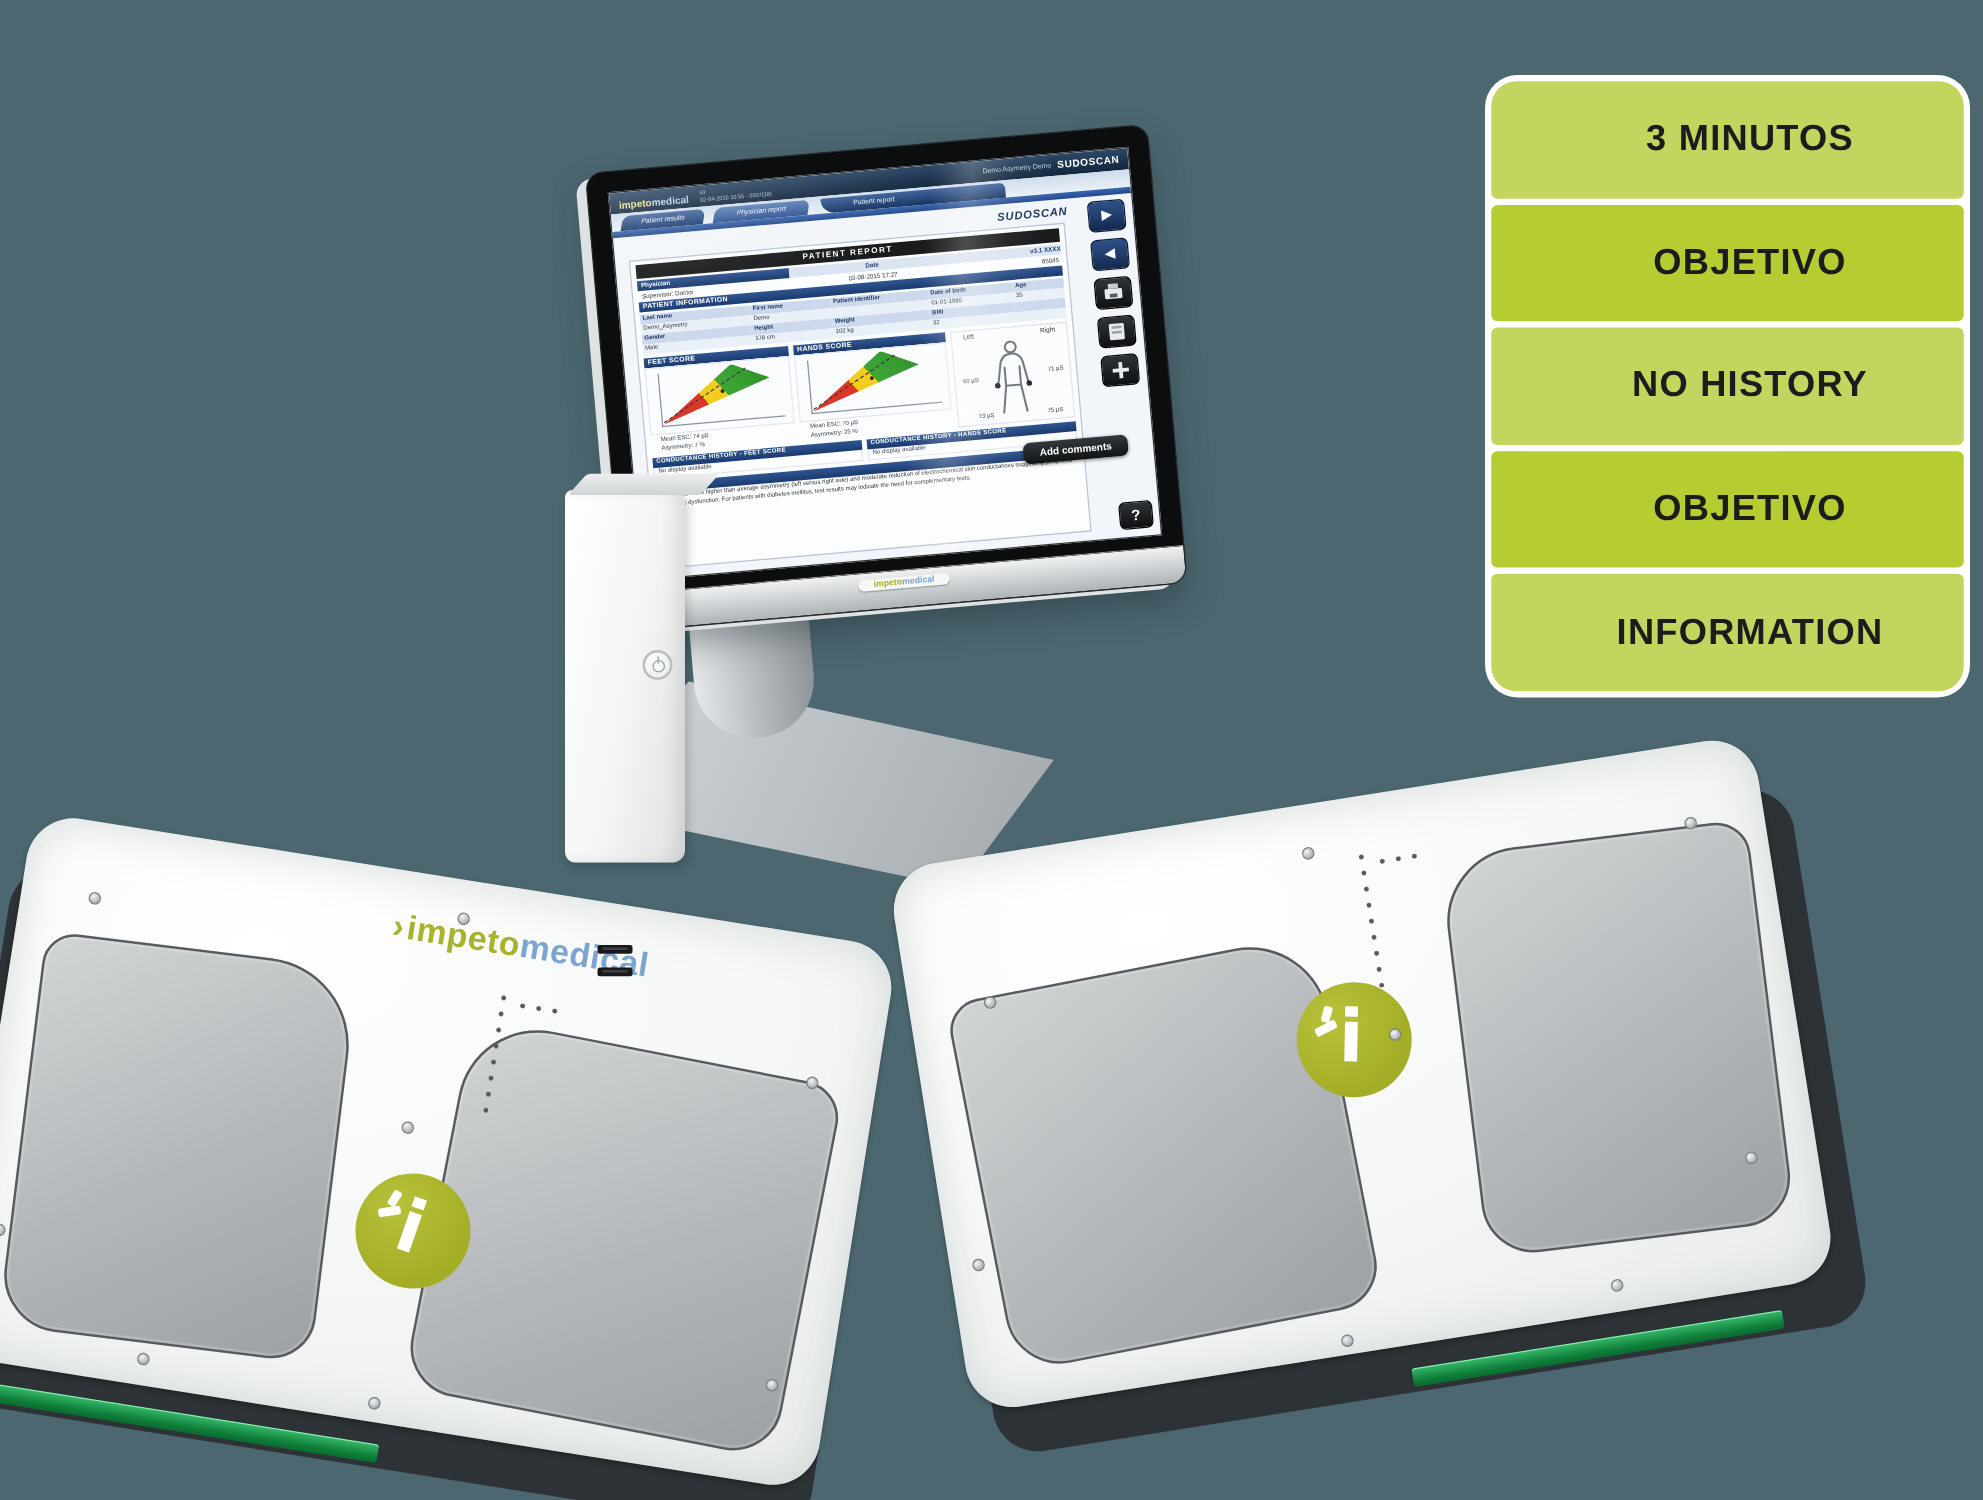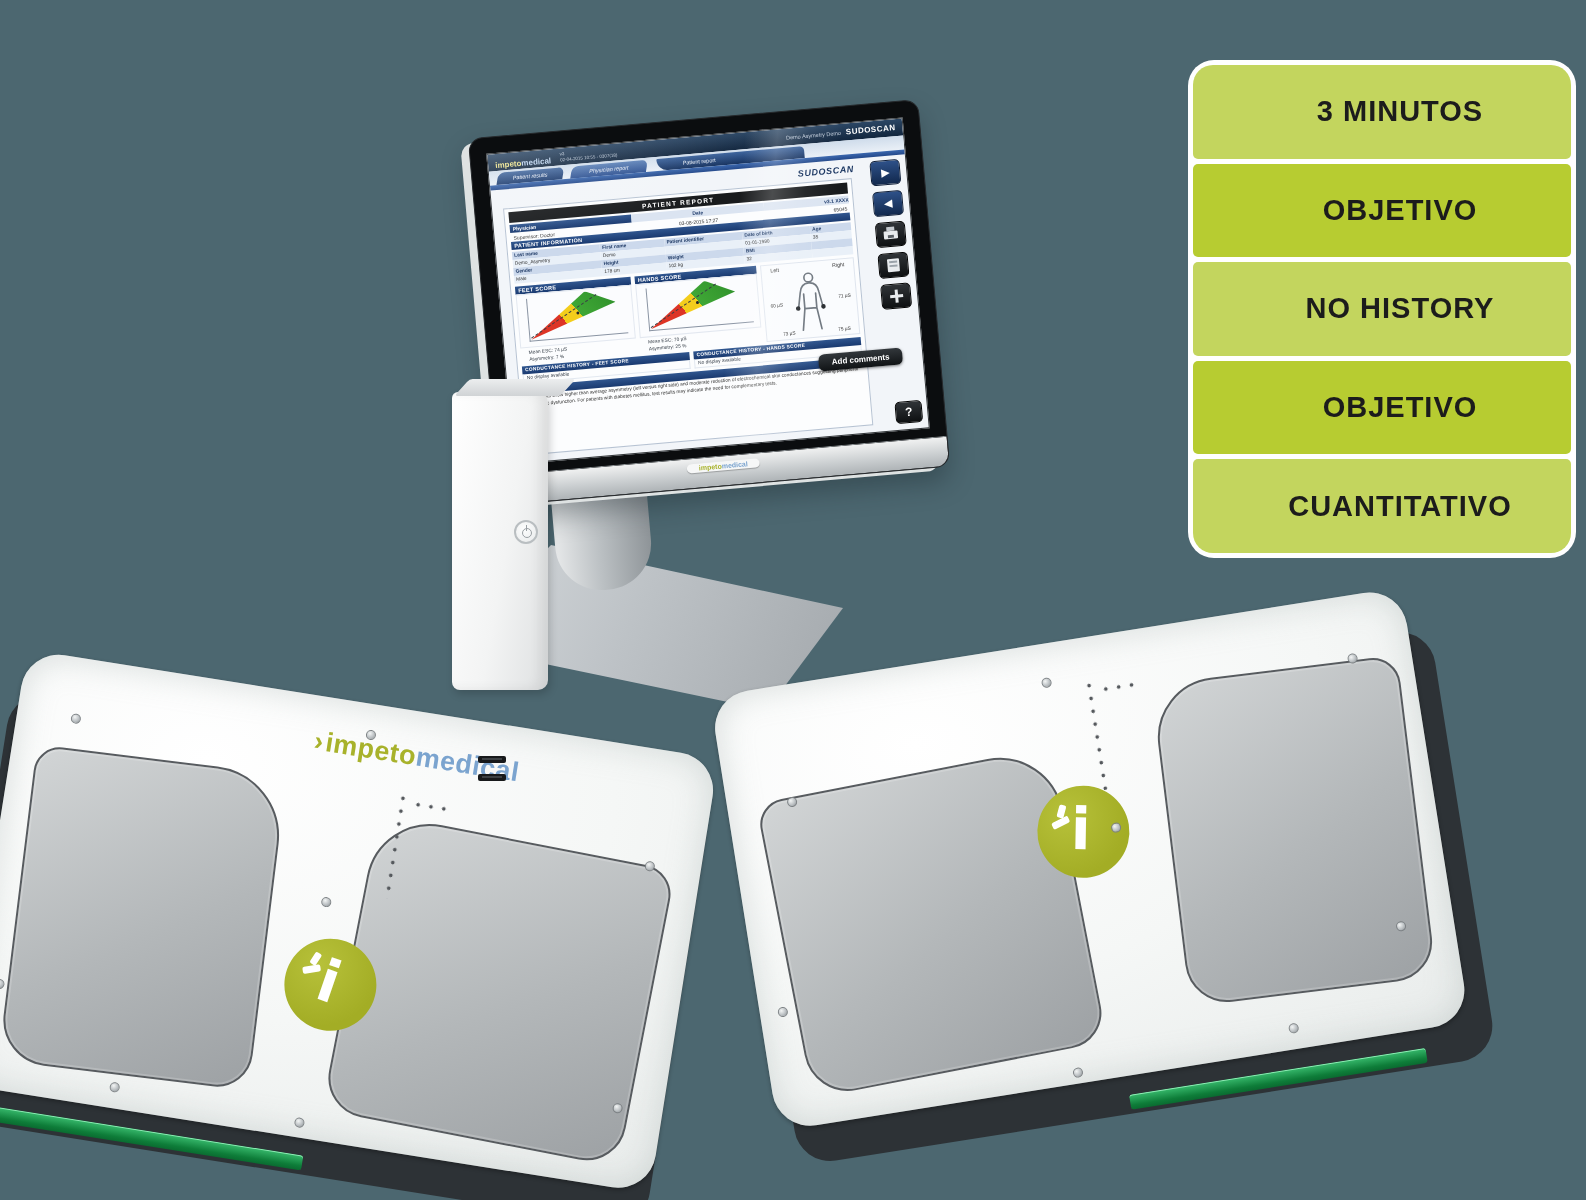--- a/index.html
+++ b/index.html
@@ -403,16 +403,16 @@
     <div class="power-btn"></div>
     <div class="usb u1"></div>
     <div class="usb u2"></div>
   </div>
 
   <div class="badges">
     <div class="badge light">3 MINUTOS</div>
     <div class="badge dark">OBJETIVO</div>
     <div class="badge light">NO HISTORY</div>
     <div class="badge dark">OBJETIVO</div>
-    <div class="badge light">CUANTITATIVO</div>
+    <div class="badge light">INFORMATION</div>
   </div>
 
 </div>
 
 </body></html>

